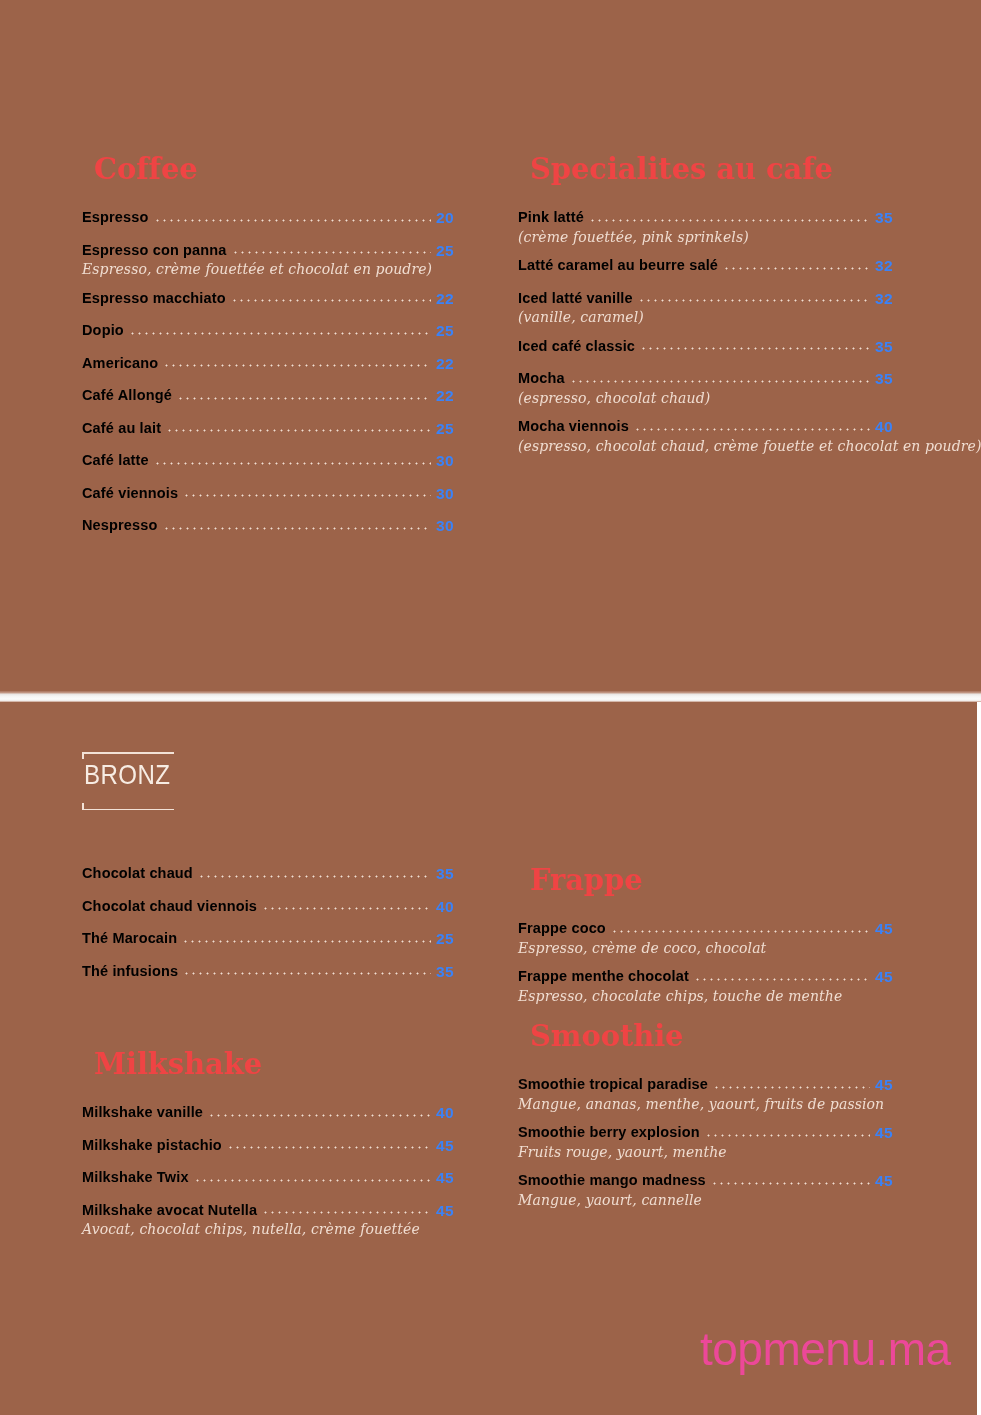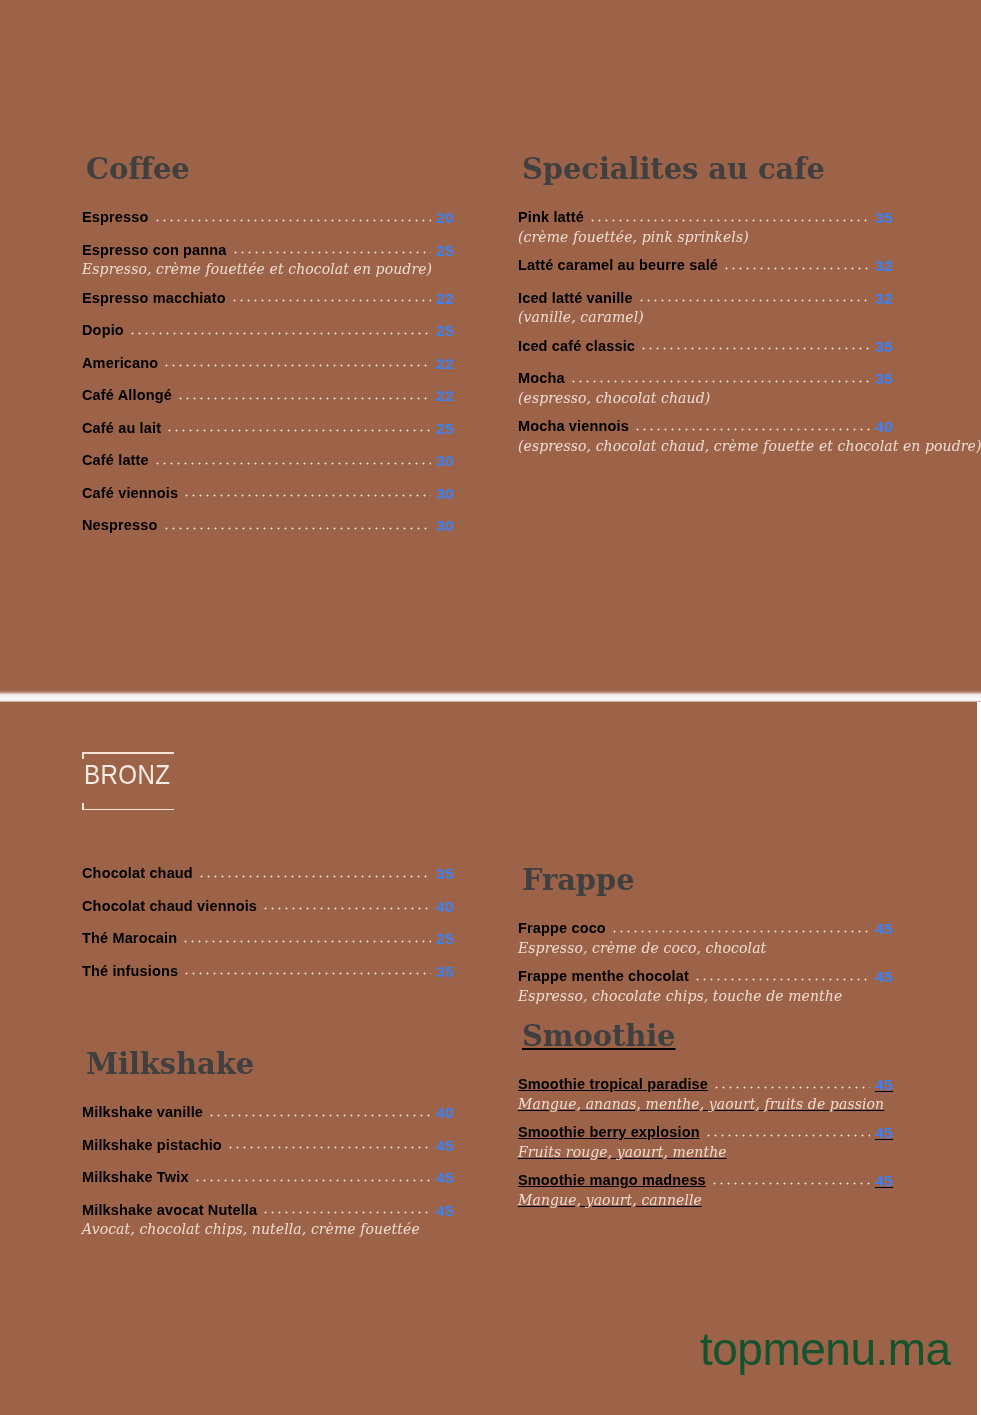--- a/index.html
+++ b/index.html
@@ -51,23 +51,23 @@
   }
   .col-left  { left: 82px;  width: 372px; }
   .col-right { left: 518px; width: 375px; }
 
   
   .section-title {
     font-family: "DejaVu Serif", "Liberation Serif", serif;
     font-weight: 700;
     font-size: 29px;
     line-height: 1;
-    color: #404040;
+    color: #ef4444;
     letter-spacing: -0.1px;
-    margin: 0 0 26px 4px;
+    margin: 0 0 26px 12px;
     white-space: nowrap;
   }
 
   
   .menu-list { margin: 0; padding: 0; list-style: none; }
 
   .menu-item { margin-bottom: 17px; }
   .menu-item.has-desc { margin-bottom: 12px; }
 
   .item-line {
@@ -158,32 +158,32 @@
 
   
   #watermark {
     position: absolute;
     left: 700px;
     top: 1326px;
     font-family: "Liberation Sans", sans-serif;
     font-size: 46px;
     font-weight: 400;
     line-height: 1;
-    color: #14532d;
+    color: #ec4899;
     letter-spacing: -0.5px;
     white-space: nowrap;
   }
 
   
   #block-coffee       { top: 155px; }
   #block-specialites  { top: 155px; }
   #block-chocolats    { top: 866px; }
   #block-milkshake    { top: 1050px; }
   #block-frappe       { top: 866px; }
-  #block-smoothie     { top: 1022px; text-decoration: underline; }
+  #block-smoothie     { top: 1022px; }
 </style>
 </head>
 <body>
 
 <div class="sheet" id="sheet-top"></div>
 <div class="sheet-gap"></div>
 <div class="sheet" id="sheet-bottom"></div>
 
 <div class="col col-left" id="block-coffee">
   <h2 class="section-title">Coffee</h2>

